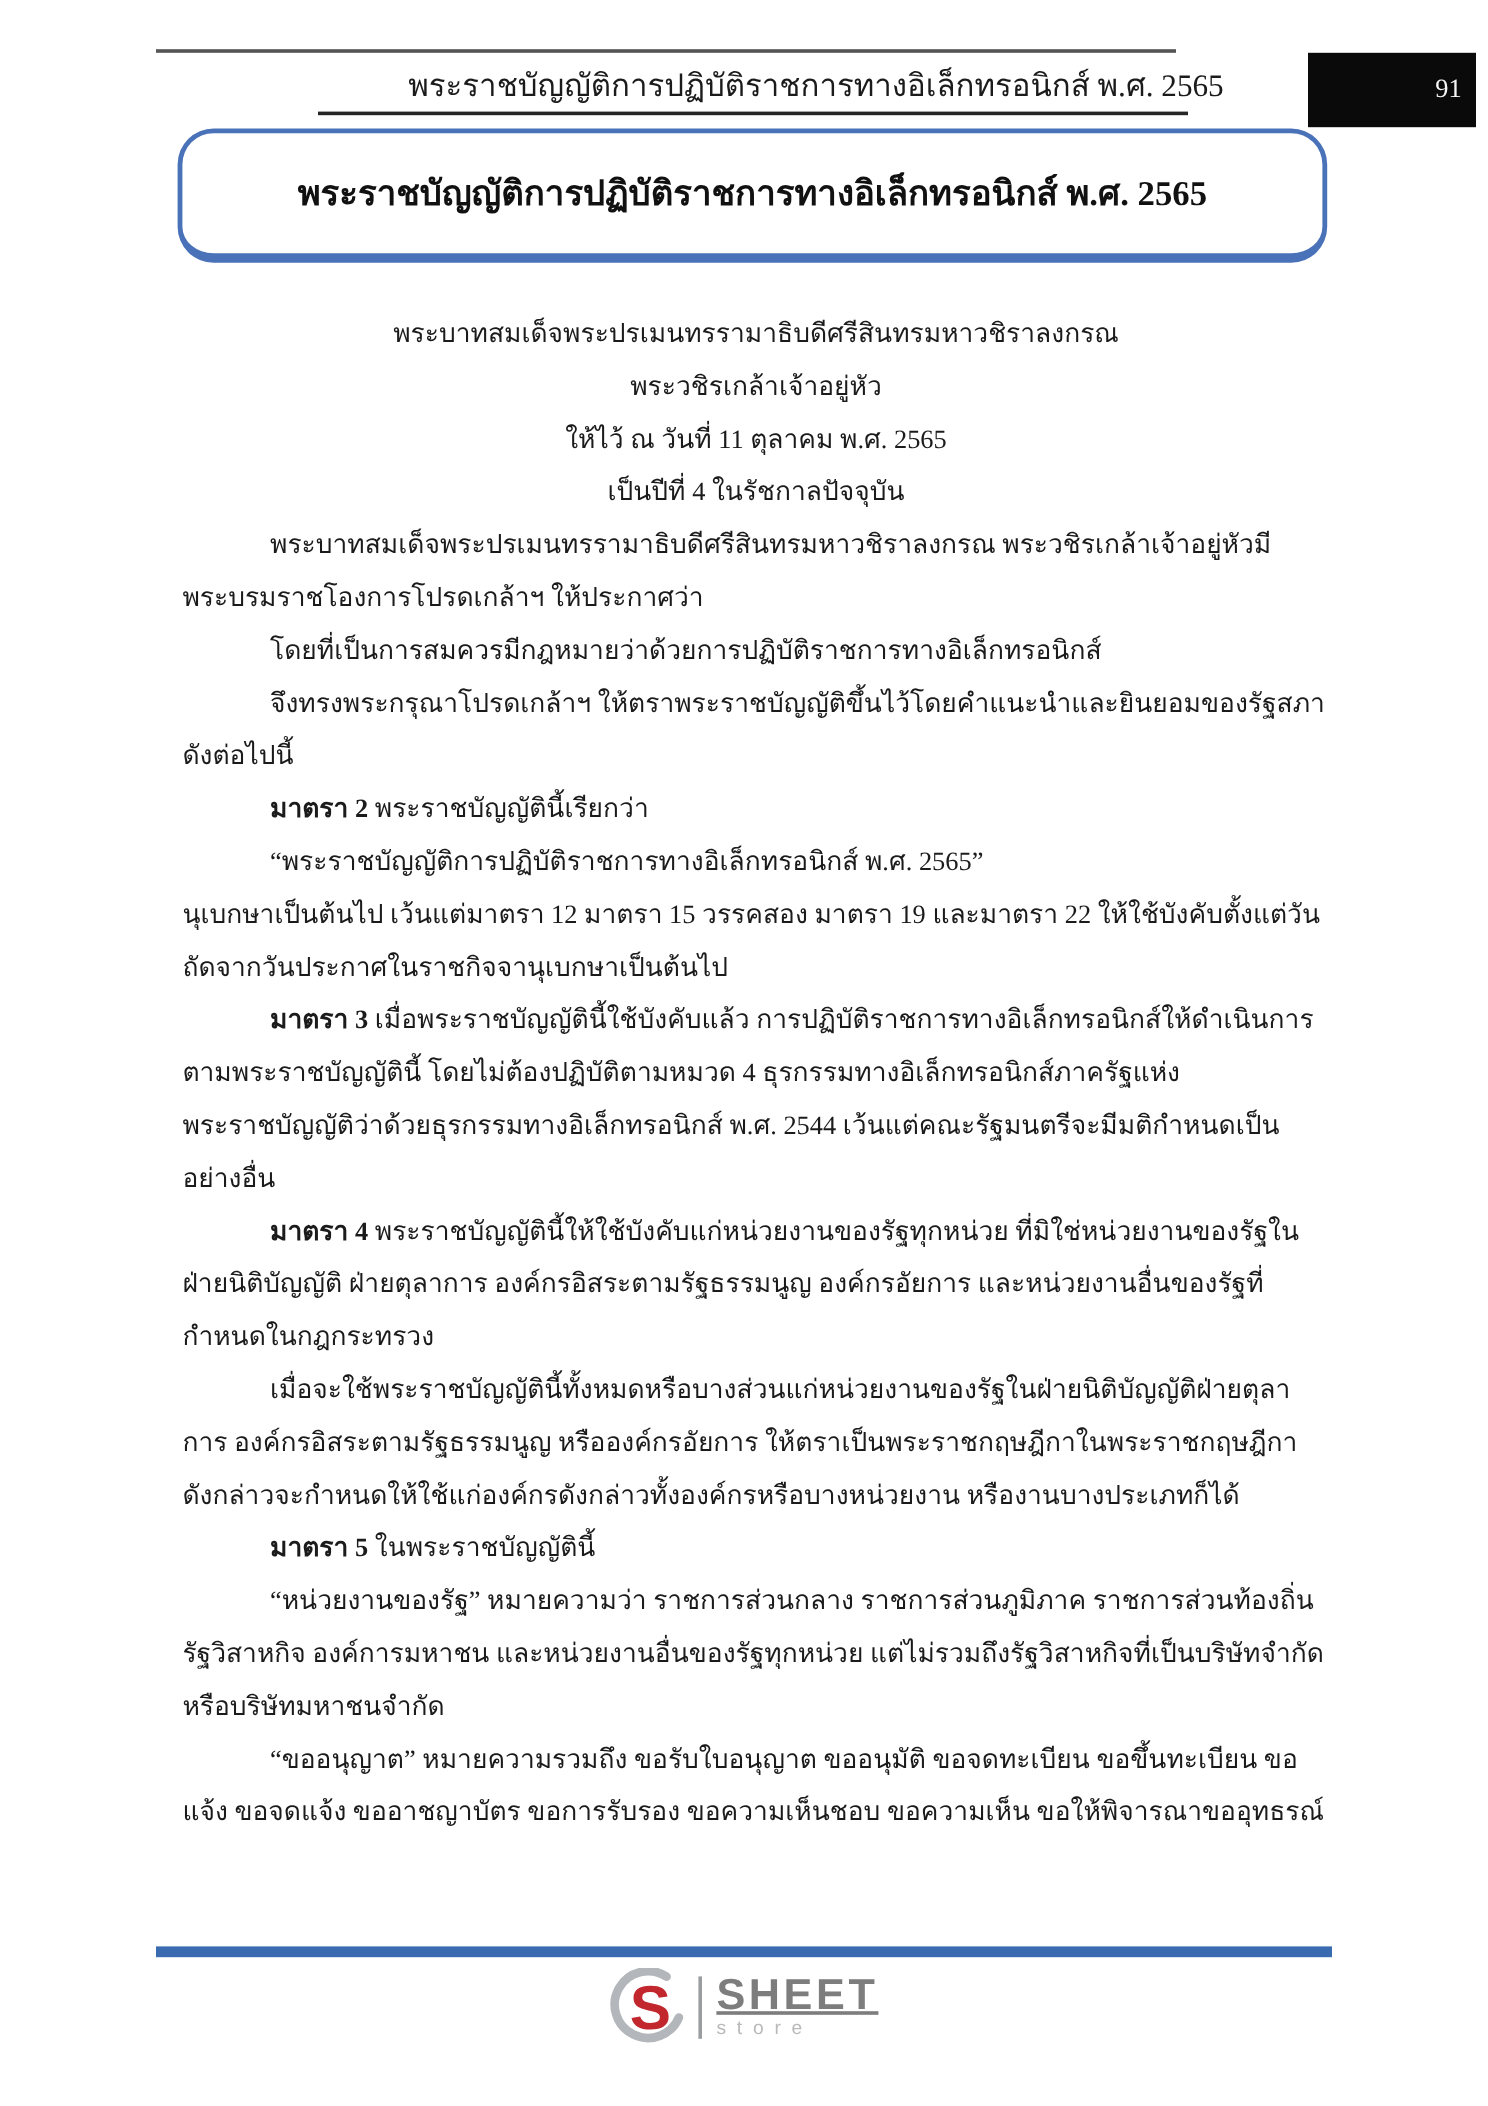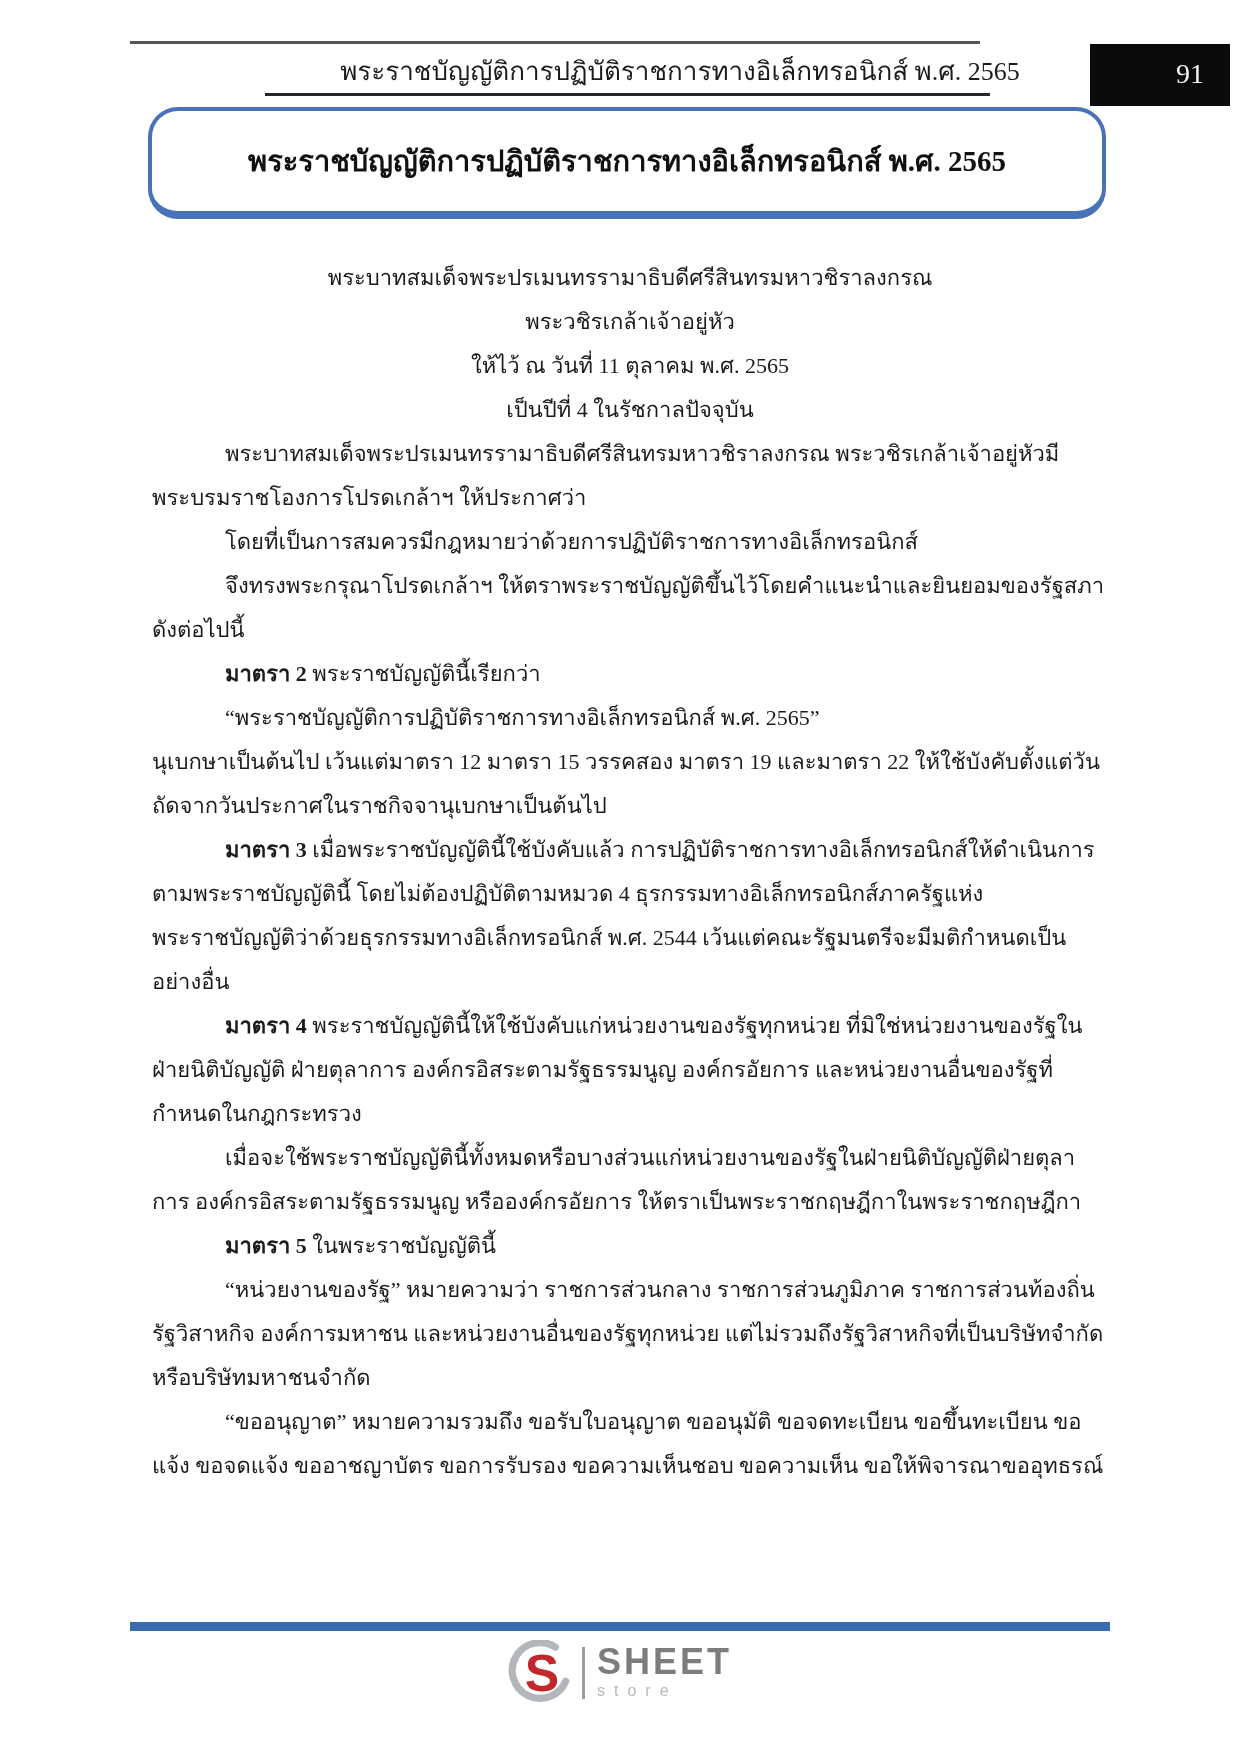--- a/index.html
+++ b/index.html
@@ -12,21 +12,21 @@
     position:absolute;left:250px;top:50px;width:860px;height:44px;
     font-size:26px;line-height:44px;text-align:center;color:#1b1b1b;white-space:nowrap;
   }
   .rule-top{position:absolute;left:130px;top:41px;width:850px;height:3px;background:#555555;}
   .rule-under{position:absolute;left:265px;top:93px;width:725px;height:3px;background:#262626;}
   .pagebox{
     position:absolute;left:1090px;top:44px;width:140px;height:62px;background:#0a0a0a;
   }
   .pagebox span{
     display:block;width:100%;height:62px;line-height:60px;text-align:right;
-    padding-right:26px;box-sizing:border-box;color:#f5f5f5;font-size:28px;
+    padding-right:12px;box-sizing:border-box;color:#f5f5f5;font-size:22px;
   }
   
   .titlebox{
     position:absolute;left:148px;top:107px;width:958px;height:112px;box-sizing:border-box;
     border:4px solid #4a72b8;border-bottom-width:8px;border-radius:30px;background:#ffffff;
     display:flex;align-items:center;justify-content:center;
   }
   .titlebox .title{
     font-weight:bold;font-size:29px;color:#111111;text-align:center;white-space:nowrap;
   }
@@ -43,21 +43,21 @@
   .footer-rule{position:absolute;left:130px;top:1622px;width:980px;height:9px;background:#3a6bb0;}
   .footer-logo{
     position:absolute;left:0;top:1638px;width:1240px;height:70px;
     display:flex;align-items:center;justify-content:center;
   }
   .logo-mark{width:66px;height:66px;flex:0 0 auto;}
   .logo-div{width:3px;height:52px;background:#9a9da0;margin:0 12px 0 8px;}
   .logo-text{display:flex;flex-direction:column;justify-content:center;}
   .logo-brand{
     font-family:"Liberation Sans","DejaVu Sans",sans-serif;
-    font-weight:bold;font-size:36px;line-height:34px;color:#7d7d7d;letter-spacing:3px;
+    font-weight:bold;font-size:36px;line-height:34px;color:#7d7d7d;letter-spacing:3px;text-decoration:underline;
   }
   .logo-sub{
     font-family:"Liberation Sans","DejaVu Sans",sans-serif;
     font-size:16px;line-height:20px;color:#b9b9b9;letter-spacing:9px;margin-top:2px;
   }
 </style>
 </head>
 <body>
 
 <div class="page">
@@ -89,20 +89,21 @@
       <div class="line">ถัดจากวันประกาศในราชกิจจานุเบกษาเป็นต้นไป</div>
       <div class="line indent"><b>มาตรา 3</b> เมื่อพระราชบัญญัตินี้ใช้บังคับแล้ว การปฏิบัติราชการทางอิเล็กทรอนิกส์ให้ดำเนินการ</div>
       <div class="line">ตามพระราชบัญญัตินี้ โดยไม่ต้องปฏิบัติตามหมวด 4 ธุรกรรมทางอิเล็กทรอนิกส์ภาครัฐแห่ง</div>
       <div class="line">พระราชบัญญัติว่าด้วยธุรกรรมทางอิเล็กทรอนิกส์ พ.ศ. 2544 เว้นแต่คณะรัฐมนตรีจะมีมติกำหนดเป็น</div>
       <div class="line">อย่างอื่น</div>
       <div class="line indent"><b>มาตรา 4</b> พระราชบัญญัตินี้ให้ใช้บังคับแก่หน่วยงานของรัฐทุกหน่วย ที่มิใช่หน่วยงานของรัฐใน</div>
       <div class="line">ฝ่ายนิติบัญญัติ ฝ่ายตุลาการ องค์กรอิสระตามรัฐธรรมนูญ องค์กรอัยการ และหน่วยงานอื่นของรัฐที่</div>
       <div class="line">กำหนดในกฎกระทรวง</div>
       <div class="line indent">เมื่อจะใช้พระราชบัญญัตินี้ทั้งหมดหรือบางส่วนแก่หน่วยงานของรัฐในฝ่ายนิติบัญญัติฝ่ายตุลา</div>
       <div class="line">การ องค์กรอิสระตามรัฐธรรมนูญ หรือองค์กรอัยการ ให้ตราเป็นพระราชกฤษฎีกาในพระราชกฤษฎีกา</div>
+      <div class="line">ดังกล่าวจะกำหนดให้ใช้แก่องค์กรดังกล่าวทั้งองค์กรหรือบางหน่วยงาน หรืองานบางประเภทก็ได้</div>
       <div class="line indent"><b>มาตรา 5</b> ในพระราชบัญญัตินี้</div>
       <div class="line indent">“หน่วยงานของรัฐ” หมายความว่า ราชการส่วนกลาง ราชการส่วนภูมิภาค ราชการส่วนท้องถิ่น</div>
       <div class="line">รัฐวิสาหกิจ องค์การมหาชน และหน่วยงานอื่นของรัฐทุกหน่วย แต่ไม่รวมถึงรัฐวิสาหกิจที่เป็นบริษัทจำกัด</div>
       <div class="line">หรือบริษัทมหาชนจำกัด</div>
       <div class="line indent">“ขออนุญาต” หมายความรวมถึง ขอรับใบอนุญาต ขออนุมัติ ขอจดทะเบียน ขอขึ้นทะเบียน ขอ</div>
       <div class="line">แจ้ง ขอจดแจ้ง ขออาชญาบัตร ขอการรับรอง ขอความเห็นชอบ ขอความเห็น ขอให้พิจารณาขออุทธรณ์</div>
     </div>
 
   <div class="footer-rule"></div>
   <div class="footer-logo">

